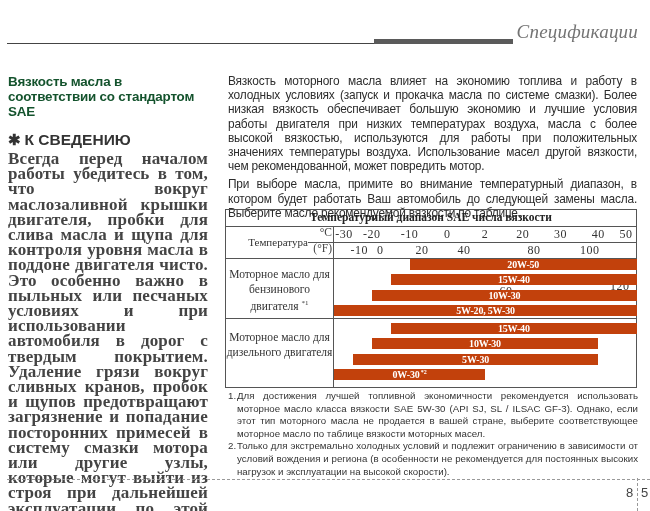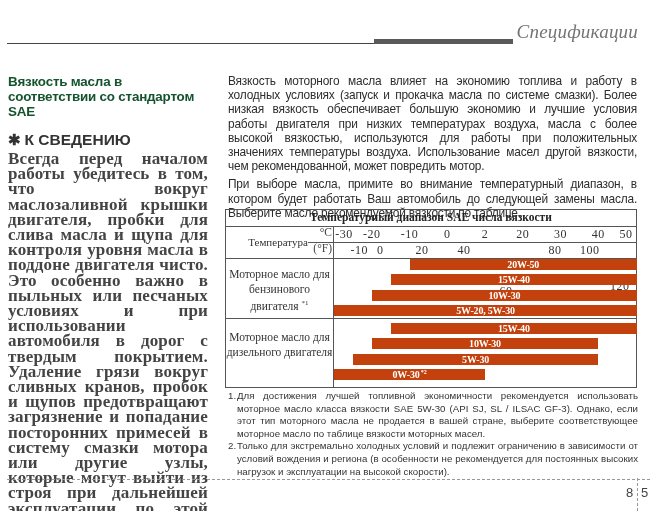--- a/index.html
+++ b/index.html
@@ -80,21 +80,21 @@
       <span style="left: 226.5px;">30</span>
       <span style="left: 264.25px;">40</span>
       <span style="left: 292px;">50</span>
     </div>
   <div class="scale-row" style="top:32px;" id="f-row">
       <span style="left: 25.1667px;">-10</span>
       <span style="left: 46.1389px;">0</span>
       <span style="left: 88.0833px;">20</span>
       <span style="left: 130.028px;">40</span>
       <span style="left: 171.972px; margin-top: 41px;">60</span>
-      <span style="left: 221px;">80</span>
+      <span style="left: 200px;">80</span>
       <span style="left: 255.861px;">100</span>
       <span style="left: 285.806px; margin-top: 36px;">120</span>
     </div>
 
   <div class="group-label" style="top:57px;">
     <span>Моторное масло для бензинового двигателя</span>
     <sup style="font-size:7px;">*1</sup>
   </div>
   <div class="hline" style="left:0; right:0; top:108px;"></div>
   <div class="group-label" style="top:120px;">Моторное масло для дизельного двигателя</div>

